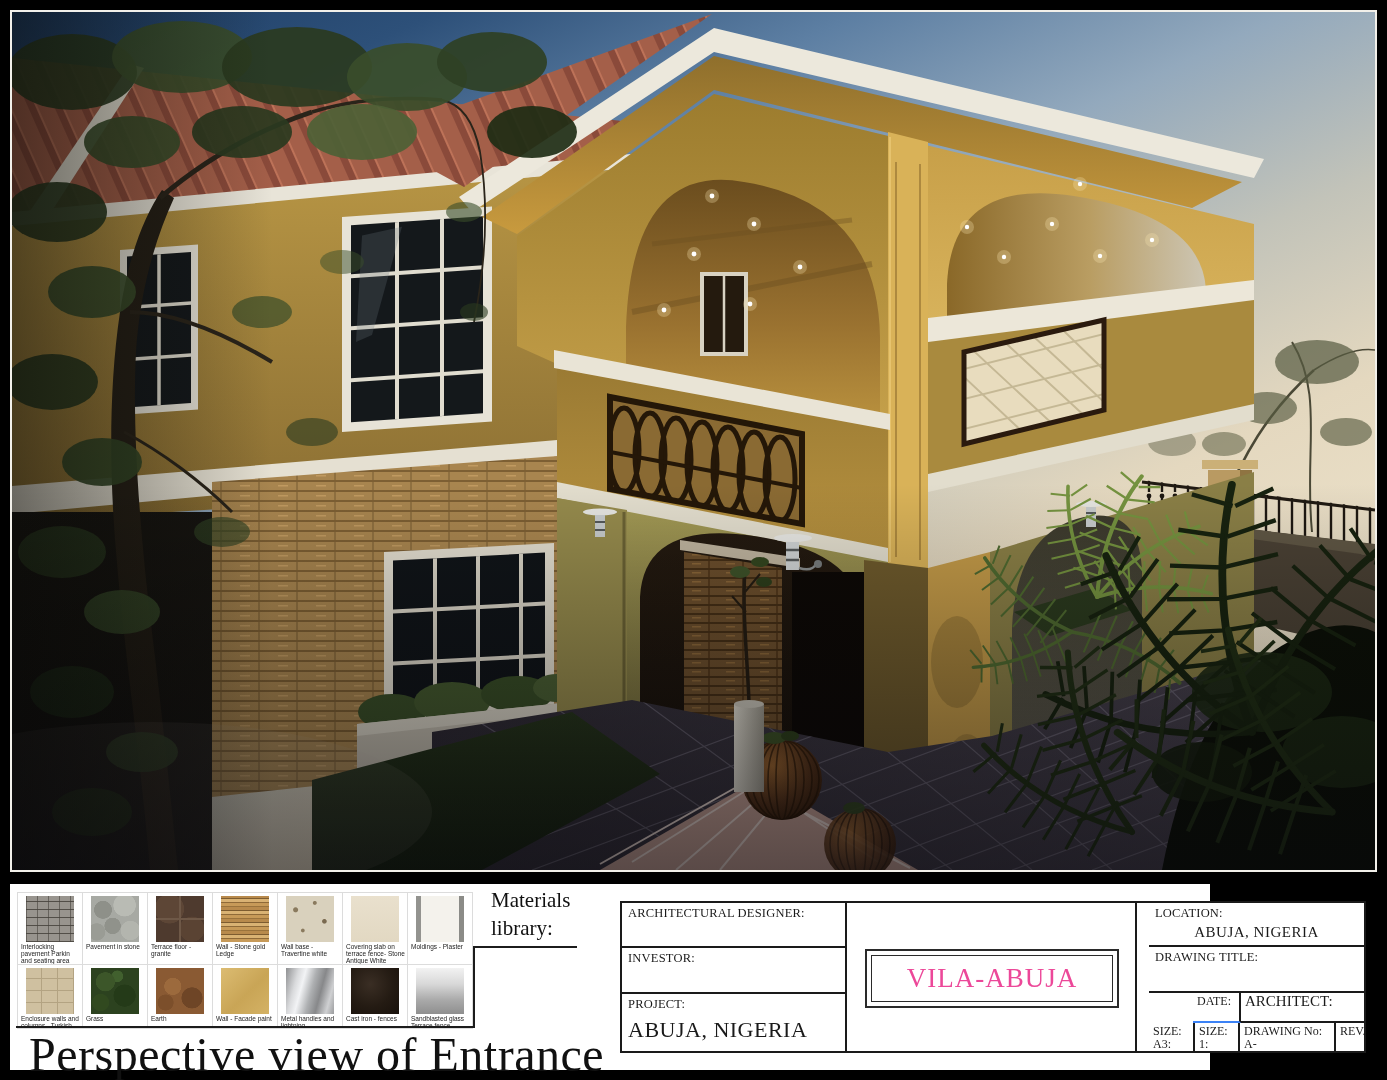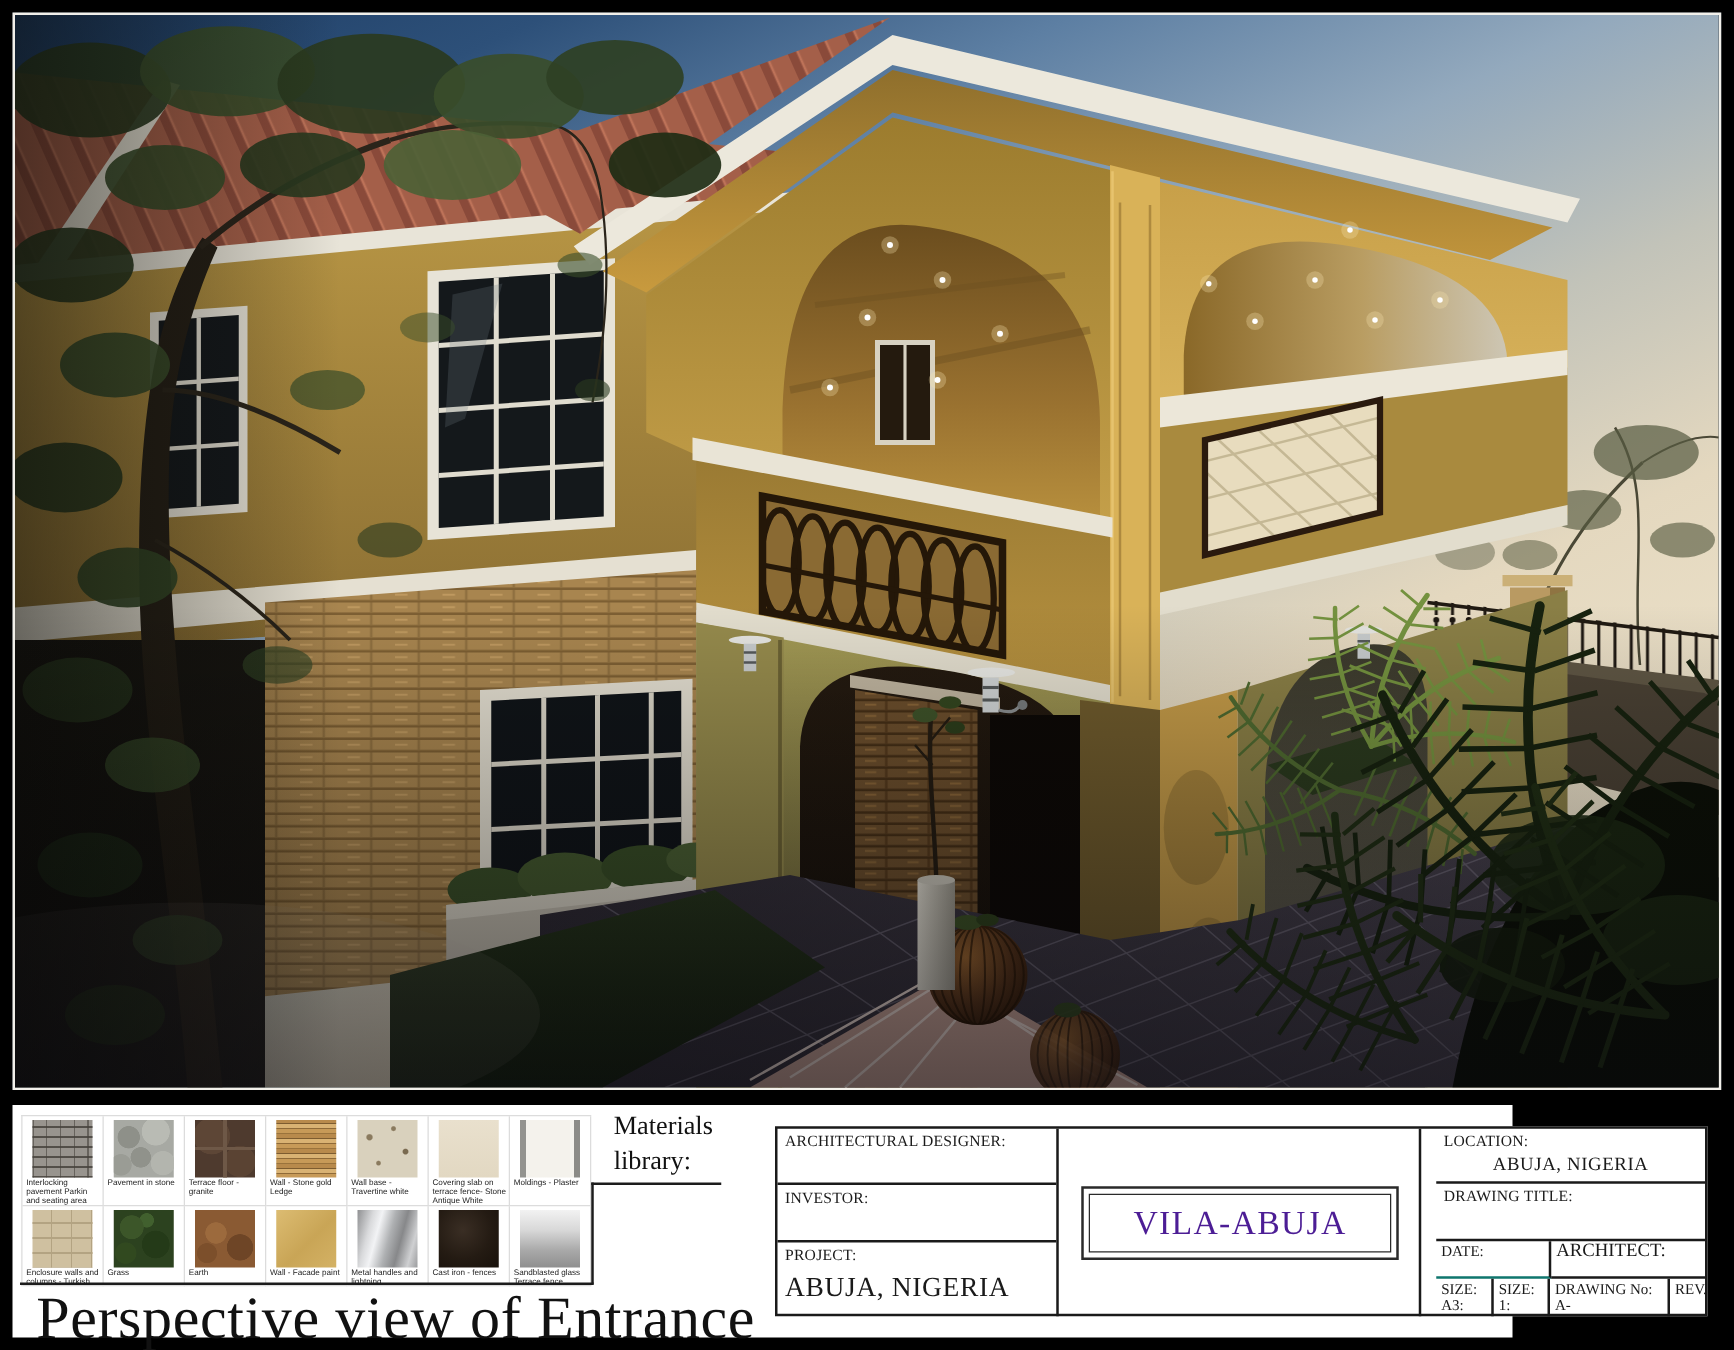--- a/index.html
+++ b/index.html
@@ -72,21 +72,21 @@
           border:2px solid #1a1a1a;display:grid;grid-template-columns:225px 290px 1fr;background:#fff;}
   .tb-left{border-right:2px solid #1a1a1a;display:grid;grid-template-rows:45px 46px 1fr;}
   .tb-right{border-left:2px solid #1a1a1a;display:grid;grid-template-rows:44px 46px 30px 1fr;margin-left:-2px;padding-left:12px;}
   .tb-cell{box-sizing:border-box;padding:3px 6px;border-bottom:2px solid #1a1a1a;overflow:hidden;}
   .tb-cell.last{border-bottom:none;}
   .tb-label{font-size:12.5px;letter-spacing:.2px;}
   .tb-value-lg{font-size:22px;margin-top:5px;letter-spacing:.5px;}
   .tb-value-md{font-size:15px;text-align:center;margin-top:3px;letter-spacing:.5px;}
   .tb-center{display:flex;align-items:center;justify-content:center;}
   .villa-box{border:2px solid #2a2a2a;padding:4px;}
-  .villa-box-inner{border:1px solid #2a2a2a;padding:7px 35px;font-size:27px;letter-spacing:1px;color:#4c1d95;}
+  .villa-box-inner{border:1px solid #2a2a2a;padding:7px 35px;font-size:27px;letter-spacing:1px;color:#ec4899;}
   .tb-row{display:grid;}
   .tb-row.r3{grid-template-columns:92px 1fr;}
   .tb-row.r4{grid-template-columns:46px 45px 1fr 28px;}
   .tb-sub{box-sizing:border-box;padding:2px 4px;border-right:2px solid #1a1a1a;font-size:12px;line-height:13px;}
   .tb-sub.last{border-right:none;}
 </style>
 </head>
 <body>
 
 <div class="stage">
@@ -615,21 +615,21 @@
 
       <div class="tb-right">
         <div class="tb-cell">
           <div class="tb-label">LOCATION:</div>
           <div class="tb-value-md">ABUJA, NIGERIA</div>
         </div>
         <div class="tb-cell">
           <div class="tb-label">DRAWING TITLE:</div>
         </div>
         <div class="tb-row r3">
-          <div class="tb-sub" style="border-bottom:2px solid #0f766e;font-size:12px;">DATE:</div>
+          <div class="tb-sub" style="border-bottom:2px solid #3b82f6;font-size:12px;margin-left:44px;">DATE:</div>
           <div class="tb-sub last" style="border-bottom:2px solid #1a1a1a;font-size:15px;">ARCHITECT:</div>
         </div>
         <div class="tb-row r4">
           <div class="tb-sub">
             <div>SIZE:</div>
             <div>A3:</div>
           </div>
           <div class="tb-sub">
             <div>SIZE:</div>
             <div>1:</div>

